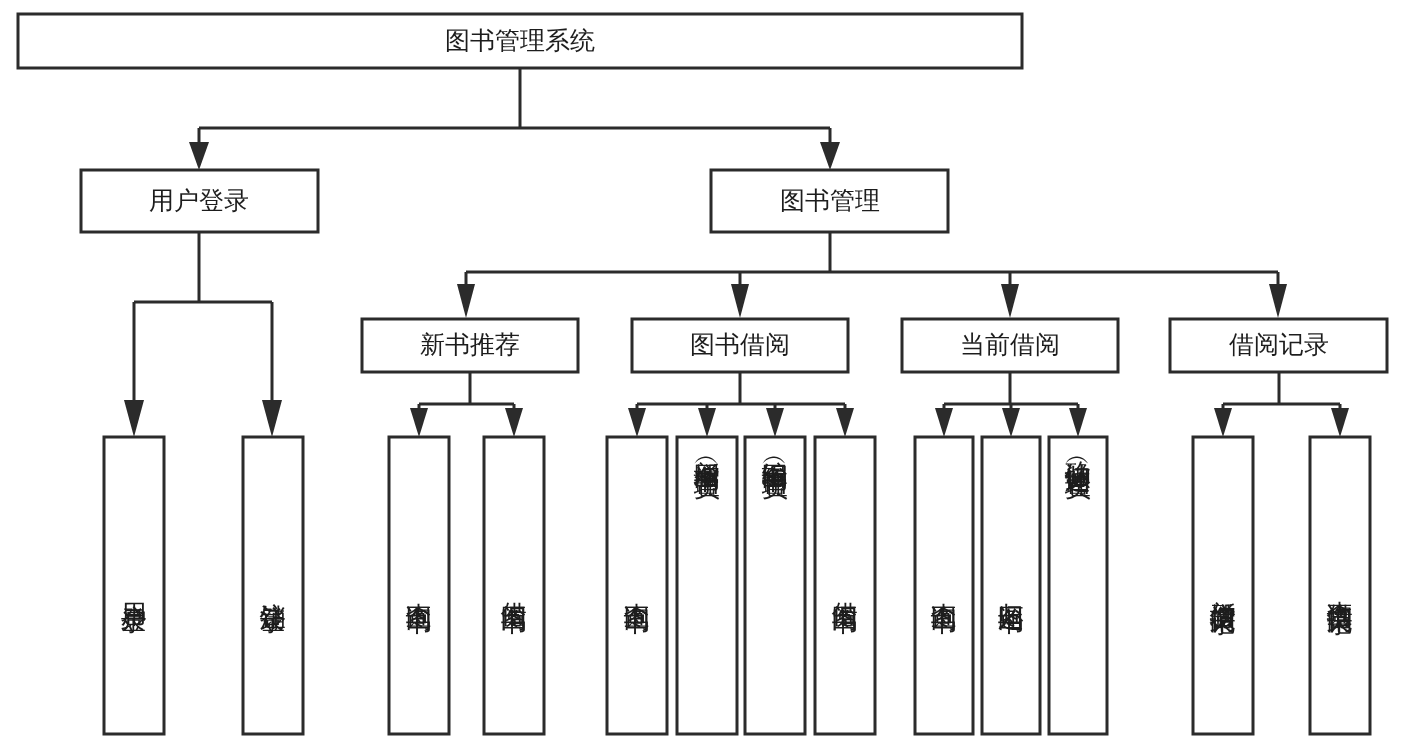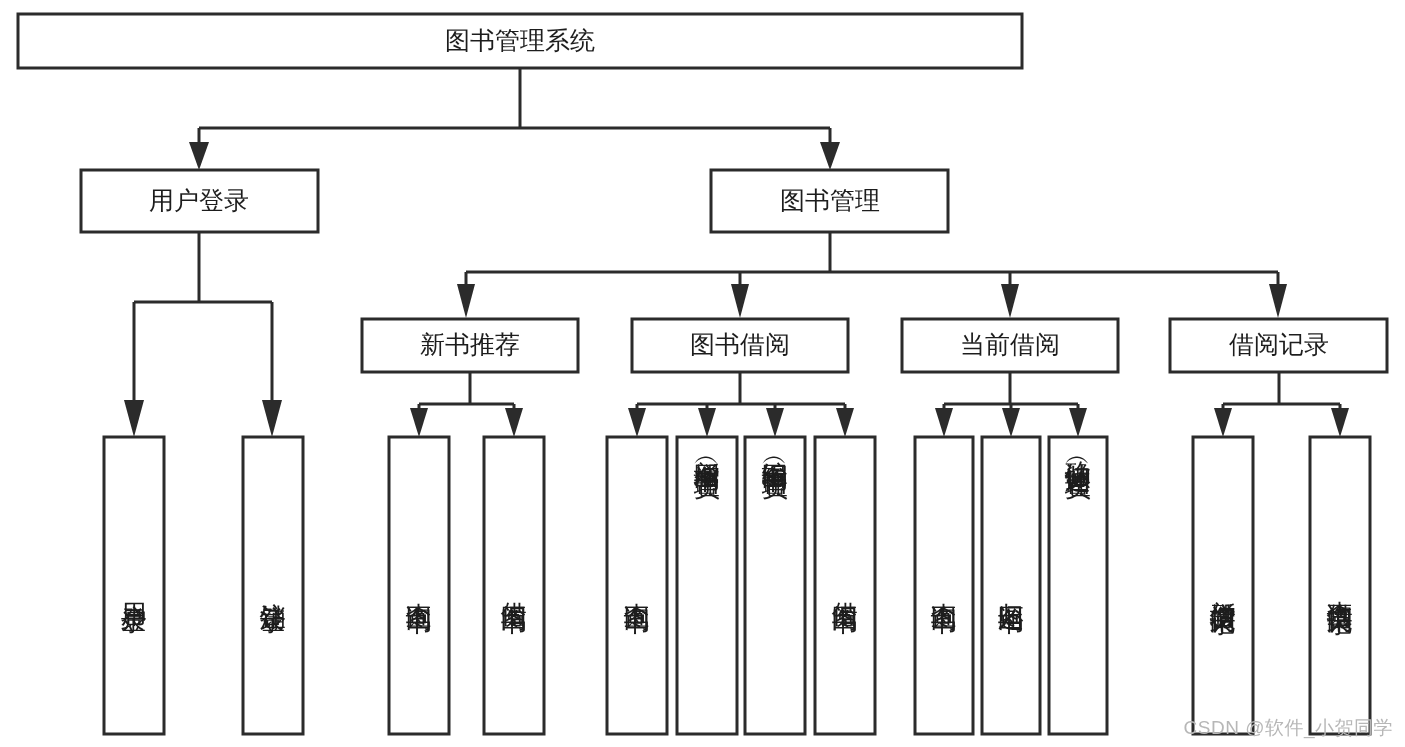--- a/index.html
+++ b/index.html
@@ -222,15 +222,14 @@
     <span class="leaf-label">确认归还（管理员）</span>
   </div>
 
   <div class="leaf-label-wrap" style="left:1193px; top:437px; width:60px; height:297px;">
     <span class="leaf-label">新增借阅记录</span>
   </div>
   <div class="leaf-label-wrap" style="left:1310px; top:437px; width:60px; height:297px;">
     <span class="leaf-label">查询借阅记录</span>
   </div>
 
-  <div class="watermark">CSDN @软件_小贺同学</div>
 
 </div>
 
 </body></html>

